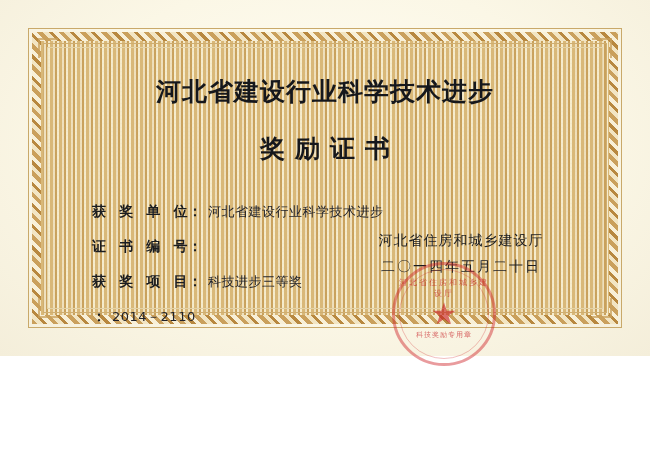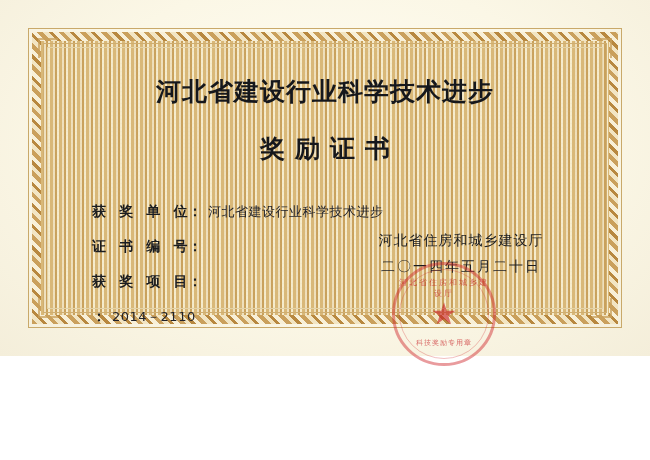--- a/index.html
+++ b/index.html
@@ -206,21 +206,21 @@
     position: absolute;
     left: 0;
     right: 0;
     text-align: center;
     font-family: "DejaVu Sans", "Liberation Sans", sans-serif;
     font-size: 8px;
     letter-spacing: 2px;
     color: rgba(198, 28, 34, 0.8);
   }
   .seal-arc-top { top: 12px; }
-  .seal-arc-bottom { bottom: 15px; font-size: 7px; letter-spacing: 1px; }
+  .seal-arc-bottom { bottom: 23px; font-size: 7px; letter-spacing: 1px; }
 
   .corner {
     position: absolute;
     width: 18px;
     height: 18px;
     border: 2px solid #c9a05c;
     opacity: .75;
   }
   .corner.tl { left: 38px; top: 38px; border-right: none; border-bottom: none; }
   .corner.tr { right: 38px; top: 38px; border-left: none; border-bottom: none; }
@@ -252,20 +252,21 @@
         <span class="field-colon">：</span>
         <span class="field-value">河北省建设行业科学技术进步</span>
       </div>
       <div class="field-row">
         <span class="field-label">证书编号</span>
         <span class="field-colon">：</span>
       </div>
       <div class="field-row">
         <span class="field-label">获奖项目</span>
         <span class="field-colon">：</span>
+        <span class="field-value">科技进步三等奖</span>
       </div>
       <div class="field-row">
         <span class="field-colon">：</span>
         <span class="field-value">2014－2110</span>
       </div>
     </div>
 
     <div class="issuer-block">
       <div class="issuer-name">河北省住房和城乡建设厅</div>
       <div class="issuer-date">二〇一四年五月二十日</div>

